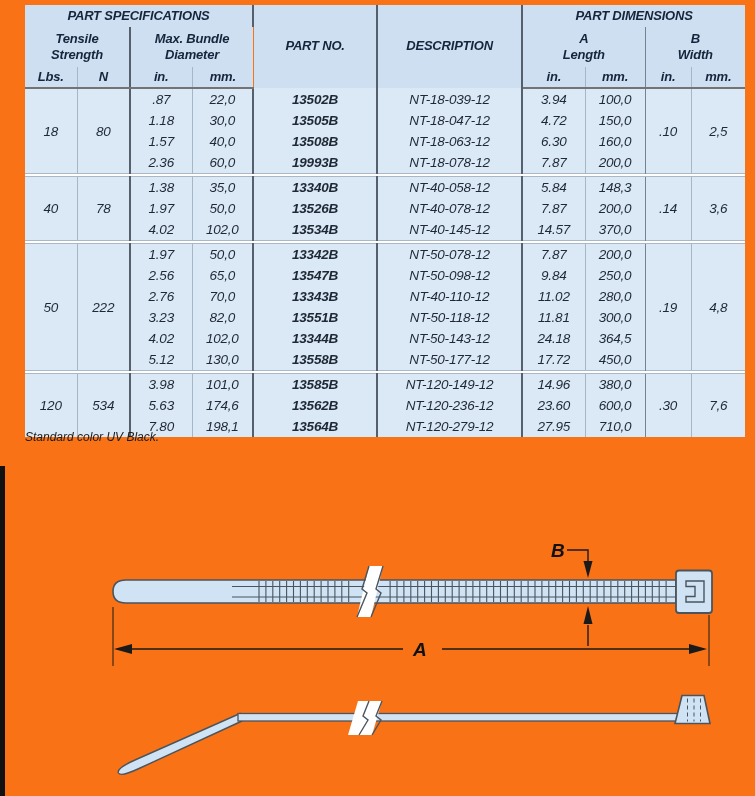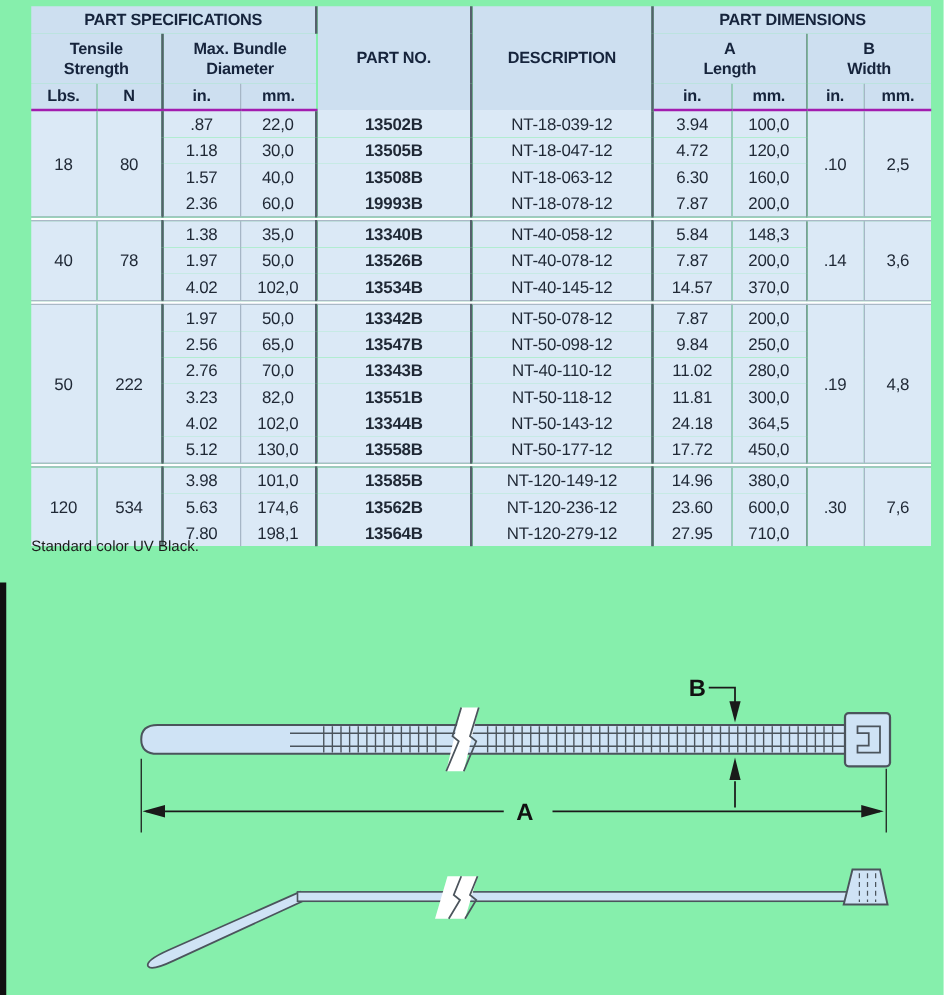--- a/index.html
+++ b/index.html
@@ -1,27 +1,27 @@
 <!DOCTYPE html>
 <html style="--c-header-bg: #cddff0; --c-row-bg: #dbe9f6; --c-header-txt: #16243c; --c-data-txt: #1f2835; --c-tie-fill: #cfe3f5; --c-tie-stroke: #4b545c;"><head>
 <meta charset="utf-8">
 <style>
   html,body{margin:0;padding:0;background:#fff;}
-  #page{position:relative;width:755px;height:796px;background:#86efac;overflow:hidden;
-        font-family:"Liberation Sans", sans-serif;}
+  #page{position:relative;width:755px;height:796px;background:#f97316;overflow:hidden;
+        font-family:"Liberation Sans", sans-serif;font-style:italic;}
 
   
   #spec-table{position:absolute;left:25px;top:5px;width:720px;border-collapse:collapse;
               table-layout:fixed;letter-spacing:-0.2px;}
   #spec-table th, #spec-table td{padding:0;margin:0;vertical-align:middle;overflow:hidden;white-space:nowrap;}
   #spec-table thead th{background:var(--c-header-bg,#cddff0);color:var(--c-header-txt,#16243c);
               font-weight:bold;font-size:13px;text-align:center;line-height:1.25;}
   #spec-table thead tr.r1 th{height:22px;}
   #spec-table thead tr.r2 th{height:40px;}
-  #spec-table thead tr.r3 th{height:20px;border-bottom:2px solid #a21caf;}
+  #spec-table thead tr.r3 th{height:20px;border-bottom:2px solid #737373;}
   #spec-table tbody td{background:var(--c-row-bg,#dbe9f6);color:var(--c-data-txt,#1f2835);
               font-size:13.5px;height:21px;text-align:center;}
   #spec-table tbody tr.sep td{background:#fff;height:2px;border-top:1px solid #aab8c6;
               border-bottom:1px solid #aab8c6;line-height:0;}
   .bR{border-right:1px solid #a6b6c6;}
   .bDk{border-right:2px solid #55606c;}
   .bMd{border-right:1px solid #76828e;}
   td.num{text-align:right;}
   td.pr18{padding-right:18px;} td.pr16{padding-right:16px;} td.pr12{padding-right:12px;}
   td.part{font-weight:bold;color:#101c2a;font-size:13.5px;}
@@ -91,21 +91,21 @@
           <td class="bMd num pr12">100,0</td>
           <td class="bR" rowspan="4">.10</td>
           <td class="" rowspan="4">2,5</td>
         </tr>
         <tr>
           <td class="bR num pr18">1.18</td>
           <td class="bDk num pr16">30,0</td>
           <td class="bDk part">13505B</td>
           <td class="bDk">NT-18-047-12</td>
           <td class="bR num pr16">4.72</td>
-          <td class="bMd num pr12">120,0</td>
+          <td class="bMd num pr12">150,0</td>
         </tr>
         <tr>
           <td class="bR num pr18">1.57</td>
           <td class="bDk num pr16">40,0</td>
           <td class="bDk part">13508B</td>
           <td class="bDk">NT-18-063-12</td>
           <td class="bR num pr16">6.30</td>
           <td class="bMd num pr12">160,0</td>
         </tr>
         <tr>

